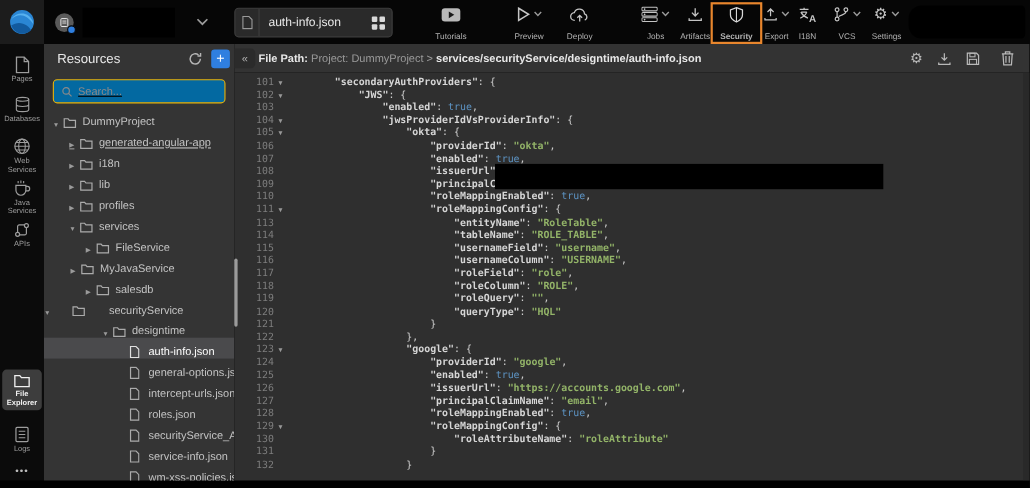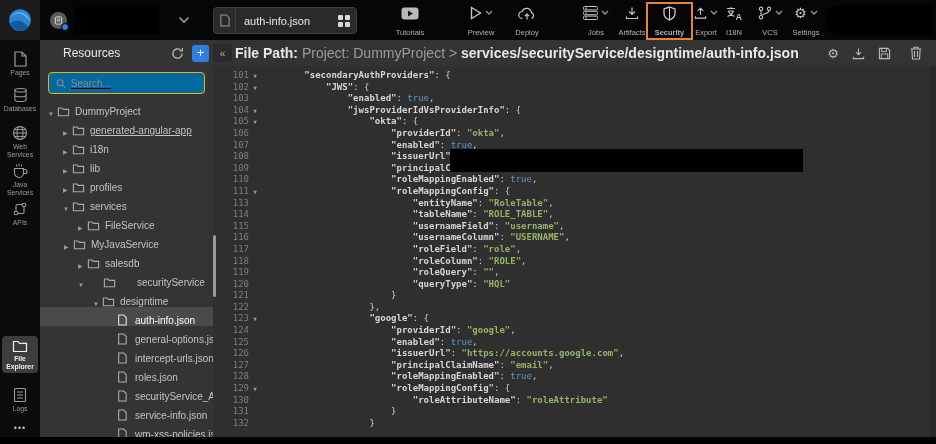--- a/index.html
+++ b/index.html
@@ -35,39 +35,39 @@
   
   .sidebar { position:absolute; left:0; top:40px; width:40px; height:397px; background:#0b0b0b; }
   .side-item { position:absolute; left:2px; width:36px; display:flex; flex-direction:column; align-items:center; color:#9d9d9d; border-radius:4px; padding:3px 0; }
   .side-item .slabel { font-size:6.8px; line-height:7.5px; text-align:center; margin-top:2px; white-space:pre-line; }
   .side-item.active { background:#3d3d3d; color:#f0f0f0; }
   .side-item.active .slabel { color:#f0f0f0; font-weight:bold; }
   .side-dots { position:absolute; left:0; width:40px; text-align:center; color:#bdbdbd; font-size:9px; letter-spacing:1px; }
 
   
   .resources { position:absolute; left:40px; top:40px; width:173px; height:397px; background:#343434; overflow:hidden; }
-  .res-head { height:26px; display:flex; align-items:center; padding:0 4px 0 23px; }
+  .res-head { height:26px; display:flex; align-items:center; padding:0 4px 0 12px; }
   .res-title { color:#e9e9e9; font-size:12px; flex:1; }
   .res-refresh { color:#b5b5b5; width:18px; display:flex; justify-content:center; }
   .res-add { width:17px; height:17px; background:#2f7fe0; border-radius:3px; color:#fff; font-size:13px; line-height:15px; text-align:center; margin-left:6px; }
   .collapse-tab { position:absolute; left:213px; top:44px; width:19px; height:18px; background:#2b2b2b; border-radius:0 4px 4px 0; color:#b0b0b0; font-size:10px; display:flex; align-items:center; justify-content:center; z-index:6; }
   .search-box { margin:6px 8px 4px 8px; height:22px; background:#0369a1; border:1px solid #eab308; border-radius:4px; display:flex; align-items:center; padding:0 7px; gap:5px;text-decoration:underline; }
   .search-box input { background:transparent; border:none; outline:none; color:#cfcfcf; font-size:10px; width:100%; font-family:"Liberation Sans",sans-serif; }
   .search-box input::placeholder { color:#8a8a8a; }
   .tree { margin-top:4px; }
   .trow { height:19px; display:flex; align-items:flex-end; color:#c3c3c3; font-size:10px; white-space:nowrap; overflow:hidden; }
   .trow.sel { background:#4a4a4c; color:#ffffff; }
   .trow .caret { width:9px; font-size:6px; color:#9a9a9a; flex:0 0 9px; }
   .trow .ticn { flex:0 0 13px; margin-right:5px; color:#ababab; display:flex; }
   .trow.sel .ticn { color:#e0e0e0; }
   .res-scroll { position:absolute; left:213px; top:235px; width:3px; height:62px; background:#9b9b9b; border-radius:2px; z-index:6; }
 
   
   .edit-head { position:absolute; left:213px; top:40px; width:723px; height:26px; background:#333333; display:flex; align-items:center; padding:0 10px 0 22px; }
-  .crumb { font-size:14px; white-space:nowrap; overflow:hidden; flex:1; }
+  .crumb { font-size:10px; white-space:nowrap; overflow:hidden; flex:1; }
   .crumb .c-strong { color:#e8e8e8; font-weight:bold; }
   .crumb .c-dim { color:#9b9b9b; }
   .edit-actions { display:flex; align-items:center; gap:13px; color:#b9b9b9; padding-right:4px; }
   .edit-actions .act { display:flex; align-items:center; }
 
   .editor { position:absolute; left:213px; top:66px; width:723px; height:371px; background:#2f2f2f; overflow:hidden; padding-top:4px; }
   .cl { height:11.6px; line-height:11.6px; display:flex; font-family:"DejaVu Sans Mono", monospace; font-size:9px; }
   .cl .num { width:36px; text-align:right; color:#7d7d7d; flex:0 0 36px; }
   .cl .fold { width:12px; flex:0 0 12px; text-align:center; color:#999; font-size:6px; }
   .cl .code { white-space:pre; font-weight:bold; }
@@ -393,21 +393,21 @@
       </div>
       <div class="trow" style="padding-left: 38px;">
         <span class="caret">▶</span>
         <span class="ticn">
           <svg width="13" height="11" viewBox="0 0 16 14">
             <path d="M1.5 12.5v-10h4.5l1.5 1.8h7v8.2z" fill="none" stroke="currentColor" stroke-width="1.4"></path>
           </svg>
         </span>
         <span>salesdb</span>
       </div>
-      <div class="trow" style="padding-left: 38px; gap: 16px;">
+      <div class="trow" style=" gap: 16px;">
         <span class="caret">▼</span>
         <span class="ticn">
           <svg width="13" height="11" viewBox="0 0 16 14">
             <path d="M1.5 12.5v-10h4.5l1.5 1.8h7v8.2z" fill="none" stroke="currentColor" stroke-width="1.4"></path>
           </svg>
         </span>
         <span>securityService</span>
       </div>
       <div class="trow" style="padding-left: 53px;">
         <span class="caret">▼</span>

